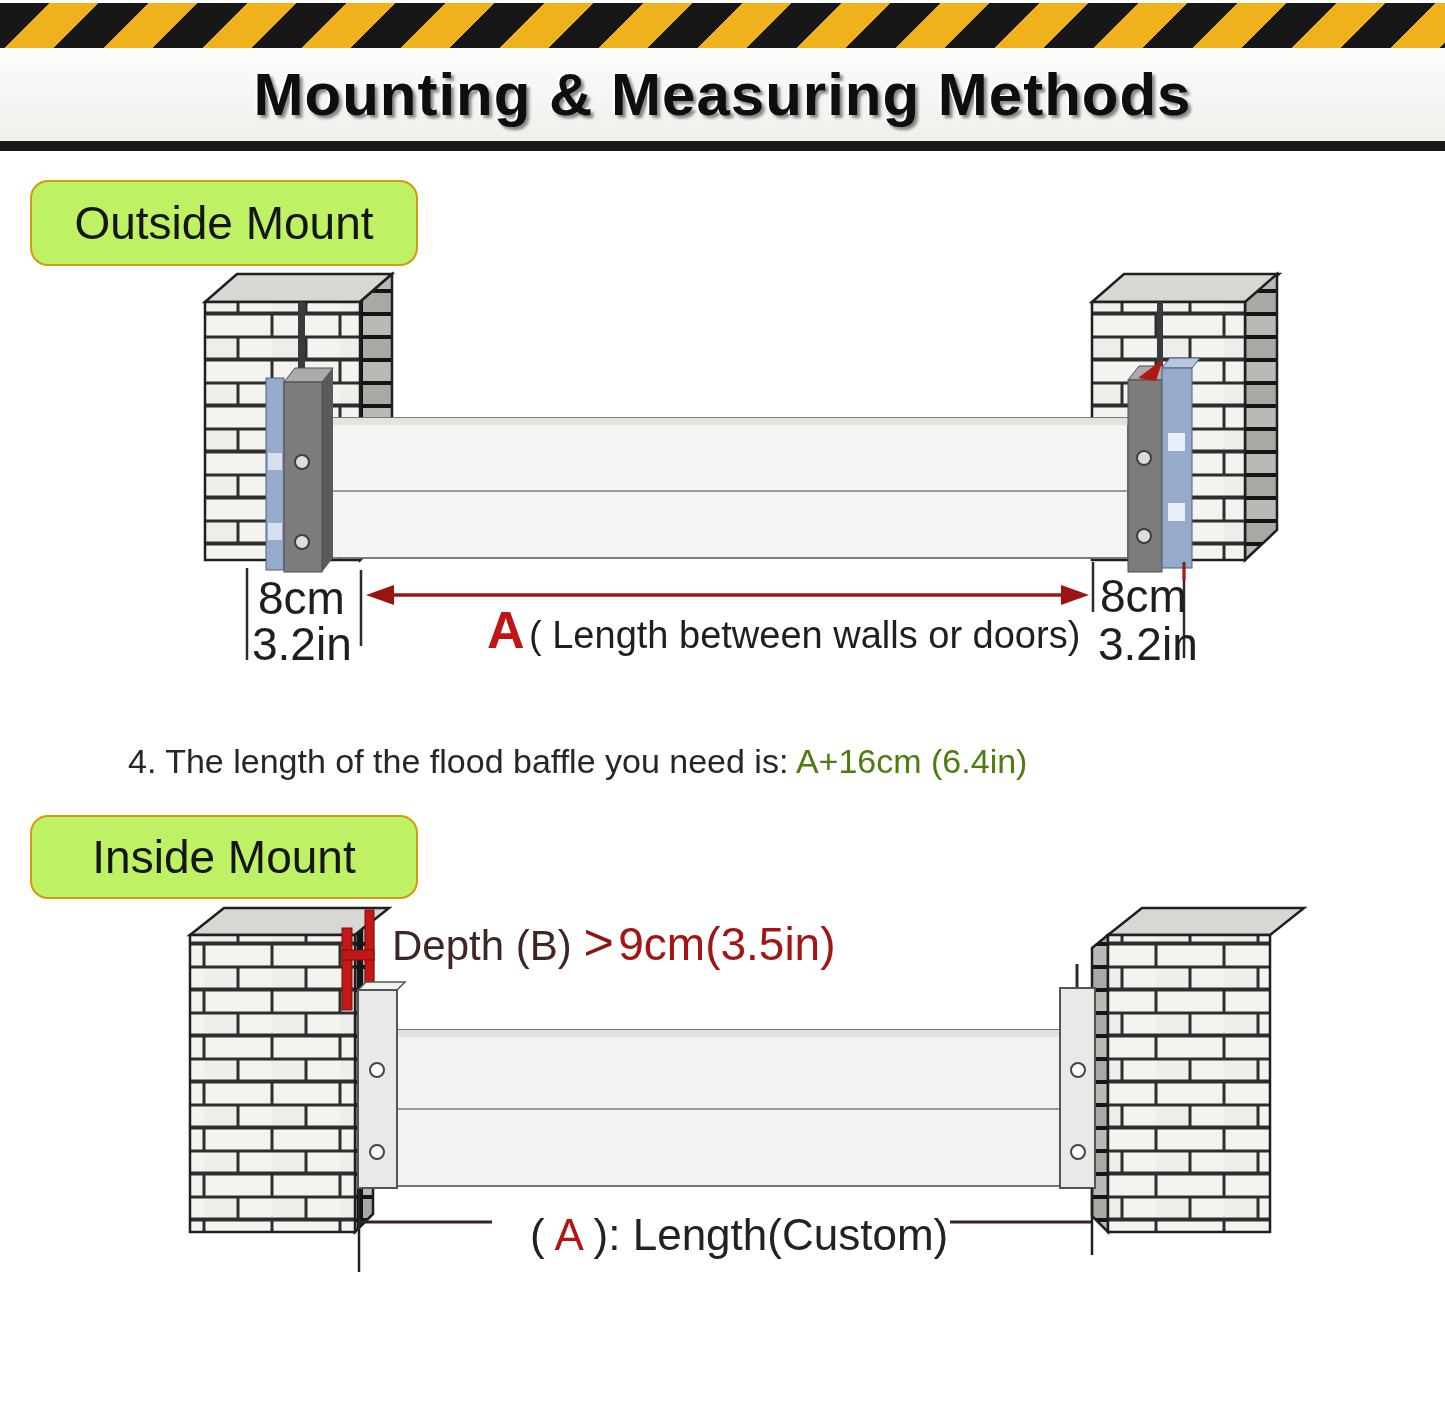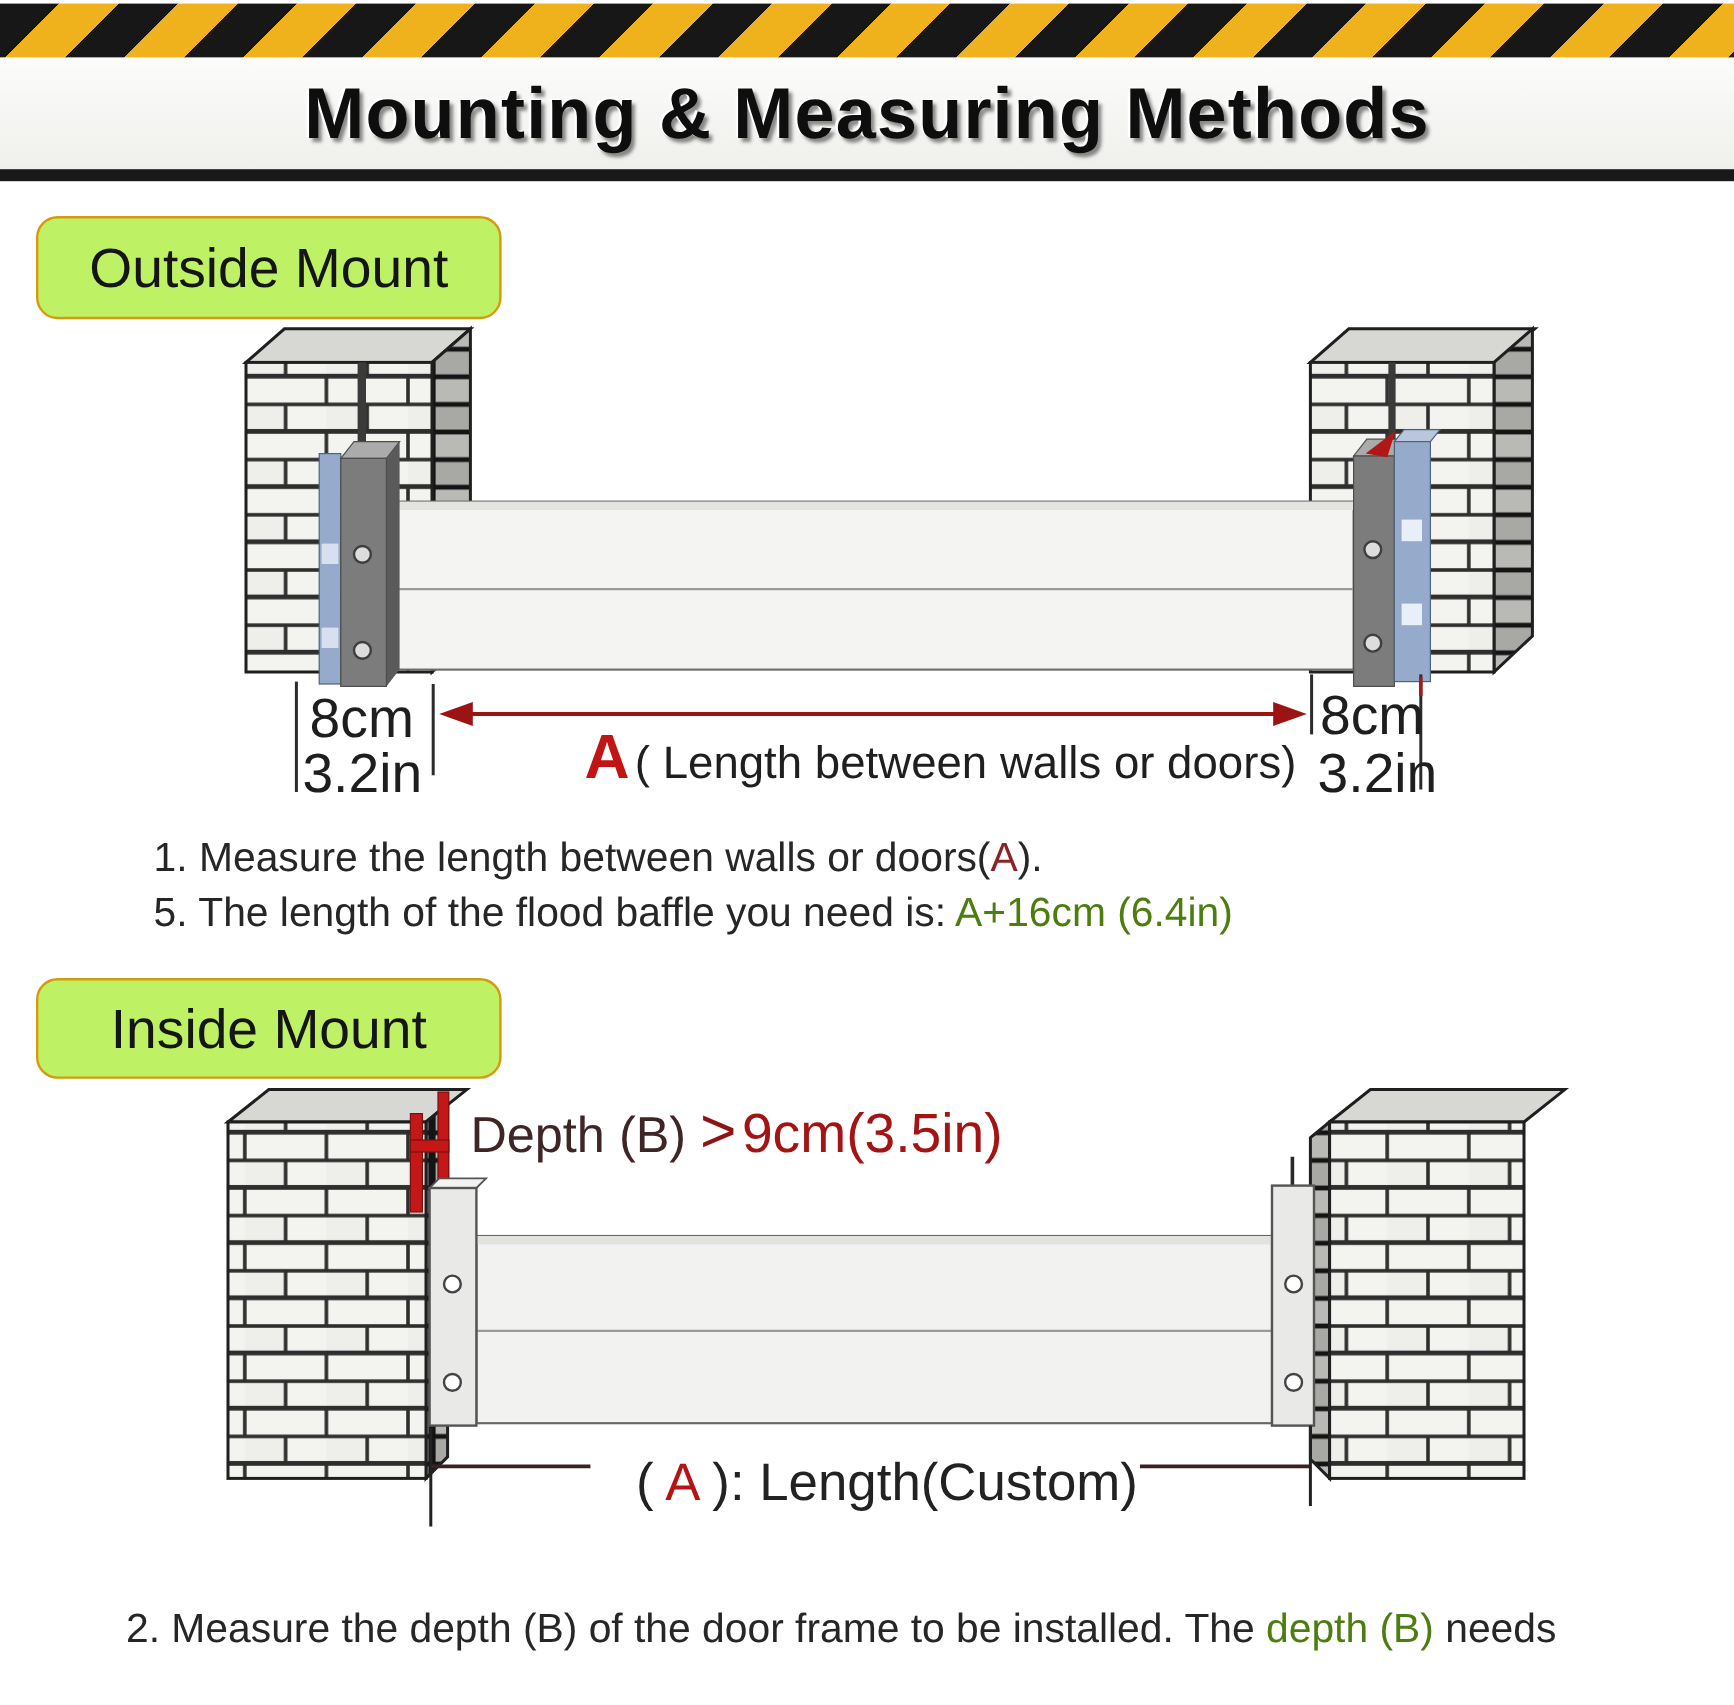--- a/index.html
+++ b/index.html
@@ -129,25 +129,22 @@
     <text x="258" y="346" font-size="46" fill="#1e1e1e">8cm</text>
     <text x="252" y="392" font-size="46" fill="#1e1e1e">3.2in</text>
     <text x="1100" y="344" font-size="46" fill="#1e1e1e">8cm</text>
     <text x="1098" y="392" font-size="46" fill="#1e1e1e">3.2in</text>
     <text x="487" y="380">
       <tspan font-size="52" font-weight="bold" fill="#c11414">A</tspan>
       <tspan font-size="38" fill="#1f1f1f">( Length between walls or doors)</tspan>
     </text>
   </svg>
 
-  <div class="instr" style="left:128px;top:698px">
-    <span>1. Measure the length between walls or doors(</span><span class="red-a">A</span><span>).</span>
-  </div>
   <div class="instr" style="left:128px;top:744px">
-    <span>5. The length of the flood baffle you need is: </span><span class="red">A+16cm (6.4in)</span>
+    <span>4. The length of the flood baffle you need is: </span><span class="red">A+16cm (6.4in)</span>
   </div>
 
   <div id="inside-label" class="mount-label">
     <span>Inside Mount</span>
   </div>
 
   <svg class="diagram" style="top:898px" width="1445" height="400" viewBox="0 0 1445 400">
     <defs>
       <pattern id="brick2" width="68" height="46" patternUnits="userSpaceOnUse">
         <rect width="68" height="46" fill="#2e2e2e"></rect>
@@ -213,17 +210,14 @@
       <line x1="950" y1="324" x2="1092" y2="324" stroke="#3b2222" stroke-width="3"></line>
       <line x1="1092" y1="290" x2="1092" y2="357" stroke="#222222" stroke-width="2.5"></line>
       <text x="530" y="352" font-size="44">
         <tspan fill="#222222">(</tspan>
         <tspan fill="#b51414">A</tspan>
         <tspan fill="#222222">): Length(Custom)</tspan>
       </text>
     </g>
   </svg>
 
-  <div class="instr" style="left:105px;top:1340px">
-    <span>2. Measure the depth (B) of the door frame to be installed. The </span><span class="red">depth (B)</span><span> needs</span>
-  </div>
 
 </div>
 
 </body></html>

